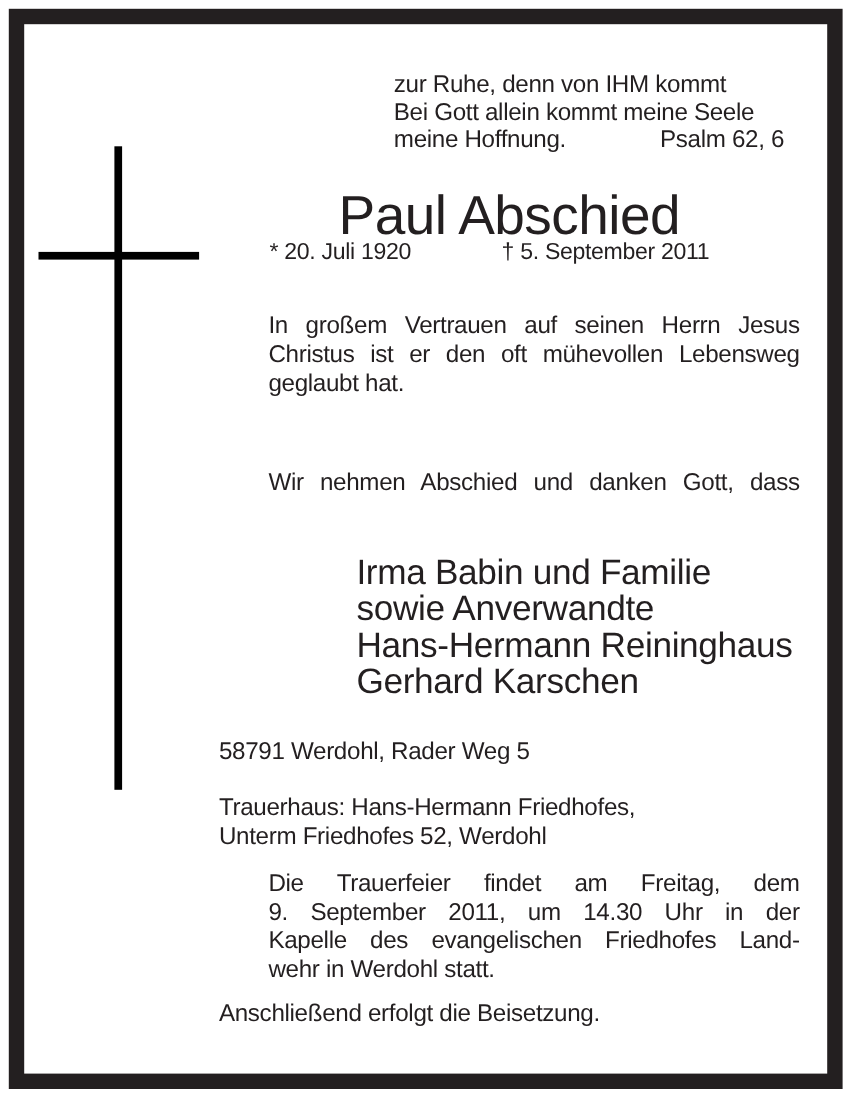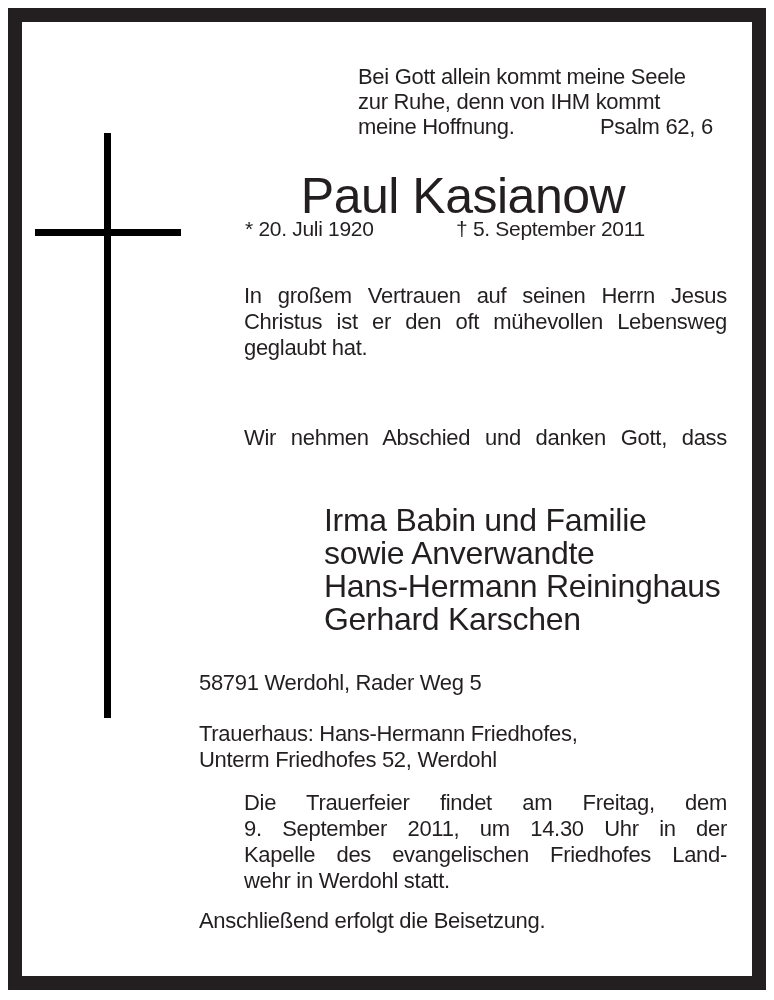--- a/index.html
+++ b/index.html
@@ -18,26 +18,26 @@
   .signers{left:324px;top:504px;font-size:32px;line-height:33px;}
 </style>
 </head>
 <body>
 
 <div class="frame"></div>
 <div class="cross-v"></div>
 <div class="cross-h"></div>
 
 <div class="t verse">
+  <div>zur Ruhe, denn von IHM kommt</div>
   <div>Bei Gott allein kommt meine Seele</div>
-  <div>zur Ruhe, denn von IHM kommt</div>
   <div style="position:relative"><span>meine Hoffnung.</span><span style="position:absolute;left:242px">Psalm 62, 6</span></div>
 </div>
 
-<div class="t name">Paul Kasianow</div>
+<div class="t name">Paul Abschied</div>
 <div class="t dates" style="left:245px">* 20. Juli 1920</div>
 <div class="t dates" style="left:456px">† 5. September 2011</div>
 
 <div class="t para" style="top:283px">
   <div>In großem Vertrauen auf seinen Herrn Jesus</div>
   <div>Christus ist er den oft mühevollen Lebensweg</div>
   <div class="last">geglaubt hat.</div>
 </div>
 
 <div class="t para" style="top:425px">

